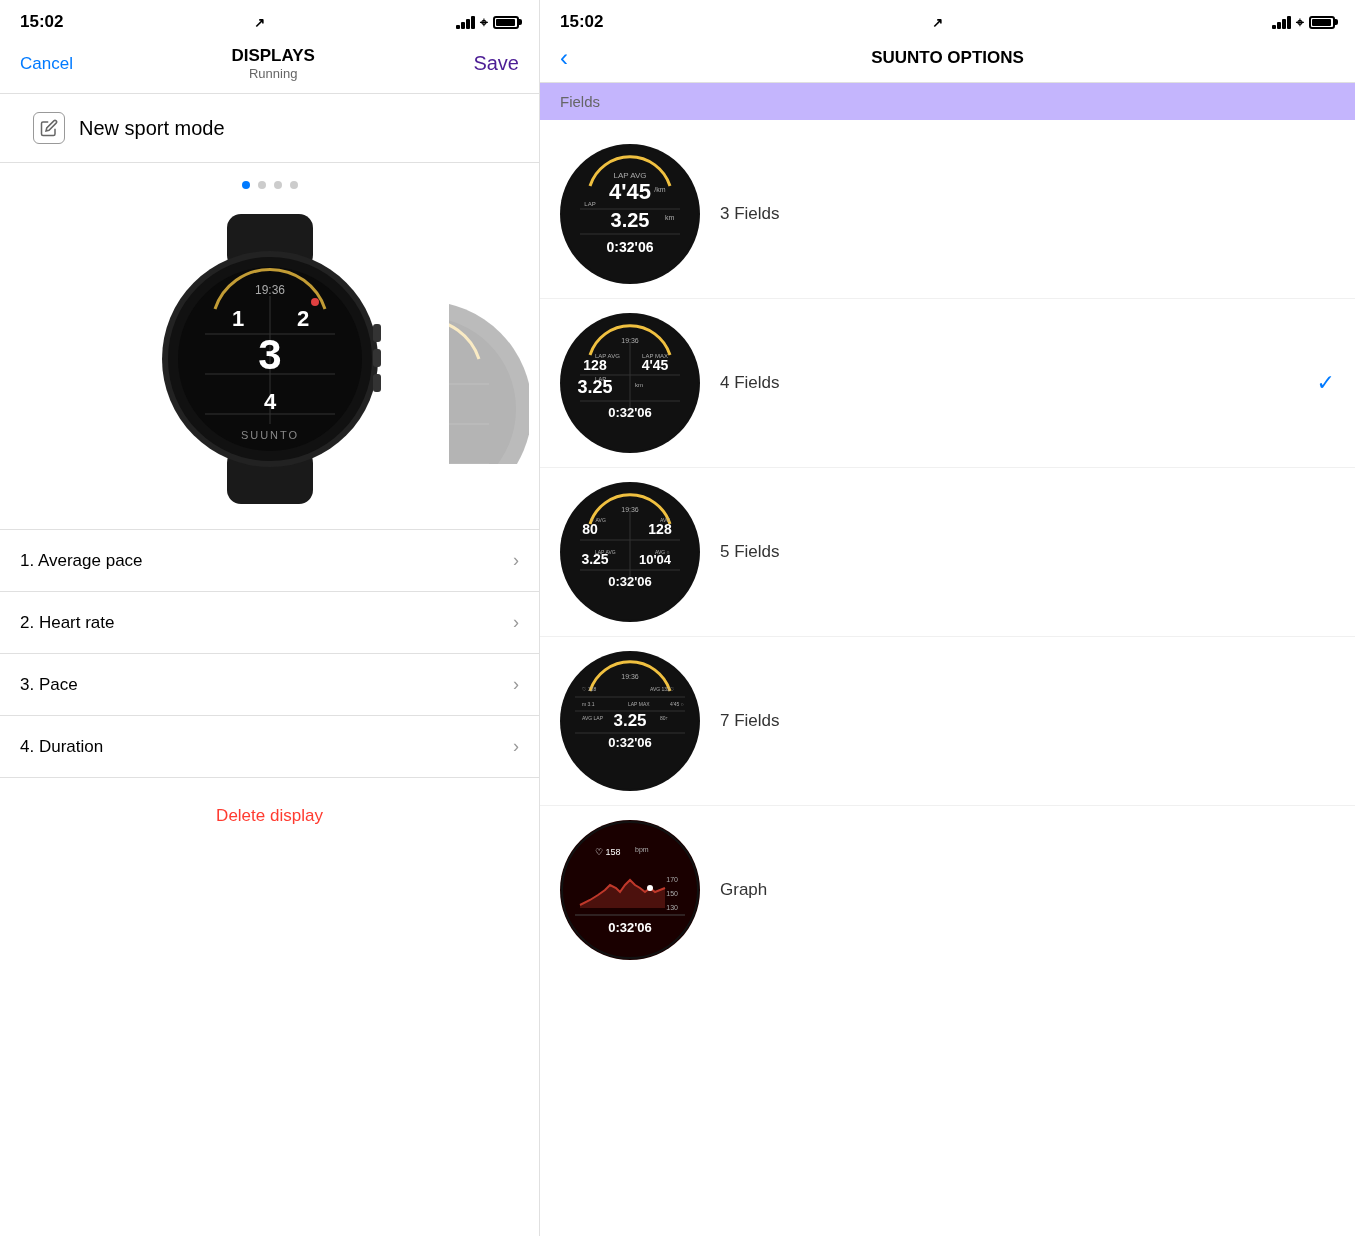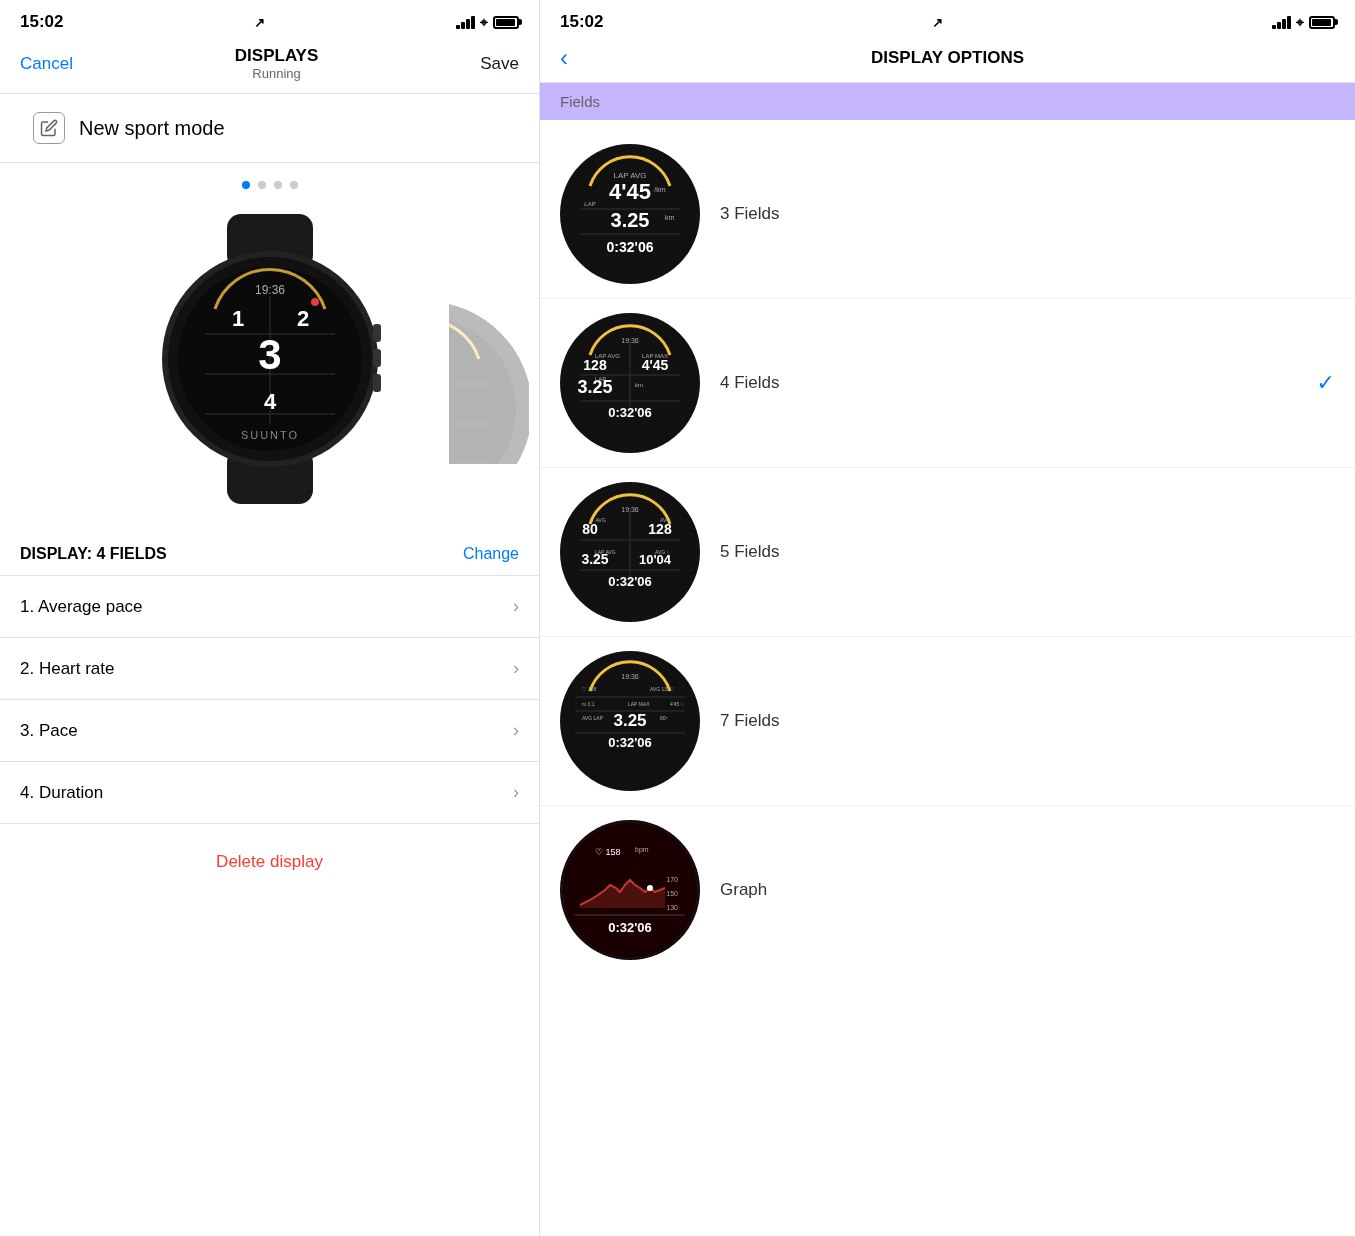--- a/index.html
+++ b/index.html
@@ -81,21 +81,21 @@
       display: flex;
       justify-content: space-between;
       align-items: center;
       padding: 8px 20px 12px;
       border-bottom: 1px solid #e0e0e0;
     }
     .nav-cancel { color: #007AFF; font-size: 17px; }
     .nav-title { text-align: center; }
     .nav-title .title-main { font-weight: 700; font-size: 17px; }
     .nav-title .title-sub { font-size: 13px; color: #666; }
-    .nav-save { color: #0f172a; font-size: 17px; }
+    .nav-save { color: #4c1d95; font-size: 20px; }
 
     
     .sport-mode-row {
       display: flex;
       align-items: center;
       padding: 18px 33px;
       border-bottom: 1px solid #e0e0e0;
       gap: 14px;
     }
     .edit-icon {
@@ -324,24 +324,20 @@
         <line x1="50" y1="160" x2="180" y2="160" stroke="#333" stroke-width="1"></line>
         <line x1="50" y1="200" x2="180" y2="200" stroke="#333" stroke-width="1"></line>
         <line x1="115" y1="82" x2="115" y2="210" stroke="#333" stroke-width="1"></line>
         <text x="83" y="112" fill="white" font-size="22" text-anchor="middle" font-family="-apple-system, sans-serif" font-weight="600">1</text>
         <text x="115" y="155" fill="white" font-size="42" text-anchor="middle" font-family="-apple-system, sans-serif" font-weight="700">3</text>
         <text x="115" y="195" fill="white" font-size="22" text-anchor="middle" font-family="-apple-system, sans-serif" font-weight="600">5</text>
       </svg>
     </div>
   </div>
 
-  <div class="display-header">
-    <span class="display-title">DISPLAY: 4 FIELDS</span>
-    <span class="change-btn">Change</span>
-  </div>
 
   <div class="field-list">
     <div class="field-item">
       <span>1. Average pace</span>
       <span class="field-chevron">›</span>
     </div>
     <div class="field-item">
       <span>2. Heart rate</span>
       <span class="field-chevron">›</span>
     </div>
@@ -373,21 +369,21 @@
       </div>
       <span class="wifi-icon">⌖</span>
       <div class="battery-icon">
         <div class="battery-fill"></div>
       </div>
     </div>
   </div>
 
   <div class="right-nav-bar">
     <span class="back-btn">‹</span>
-    <span class="right-title">DISPLAY OPTIONS</span>
+    <span class="right-title">SUUNTO OPTIONS</span>
   </div>
 
   <div class="section-header">Fields</div>
 
   <div class="option-list">
 
     <div class="option-item">
       <div class="watch-thumbnail">
         <svg width="140" height="140" viewBox="0 0 140 140">
           <circle cx="70" cy="70" r="68" fill="#111"></circle>

